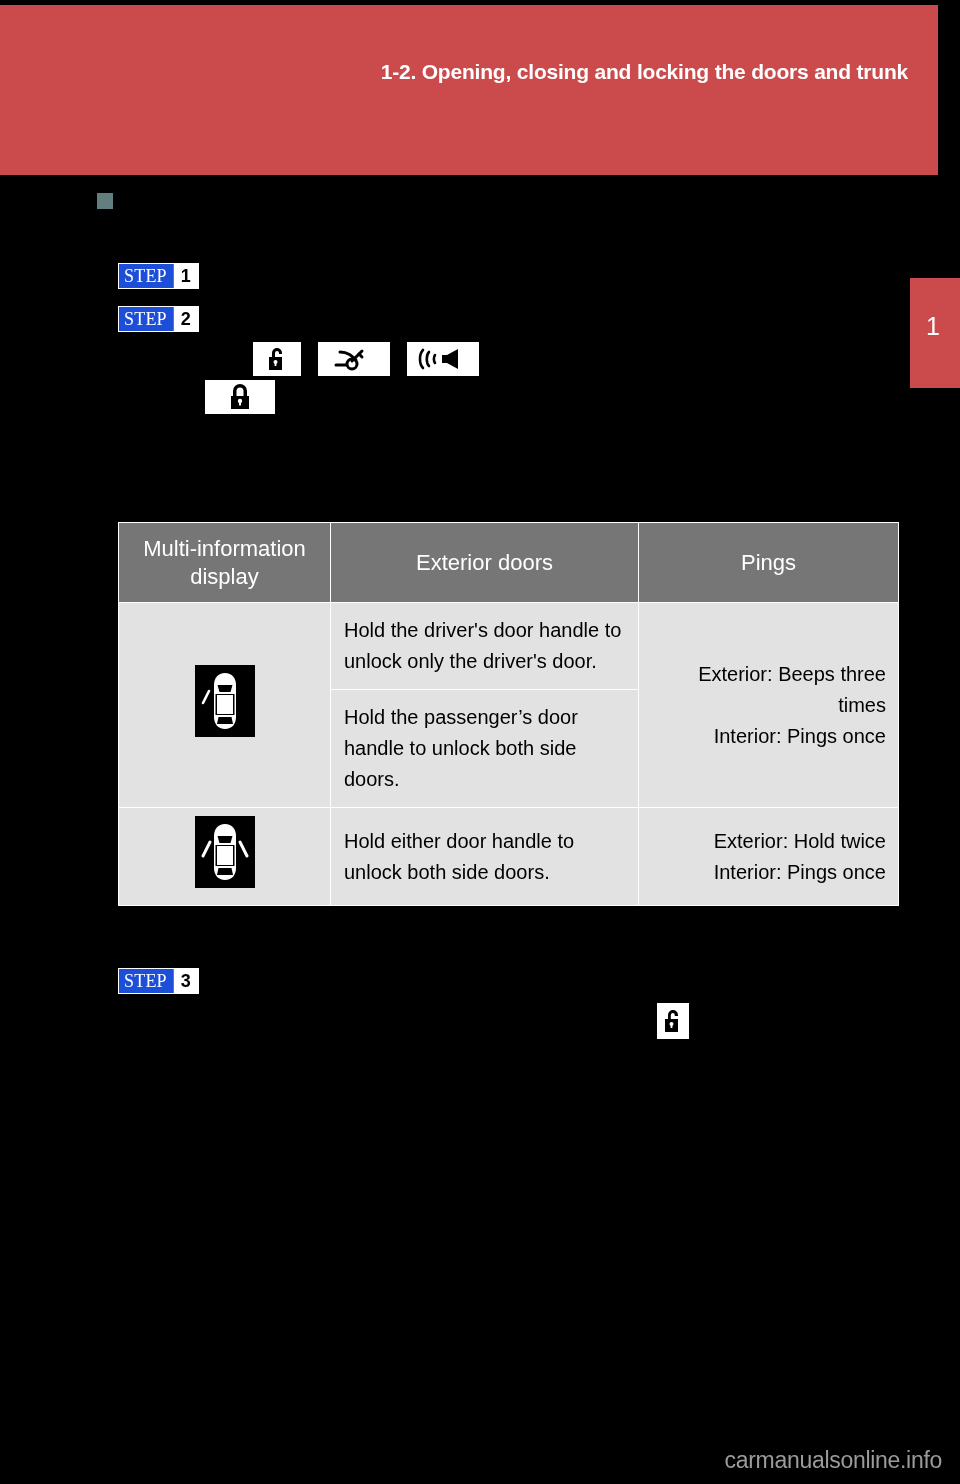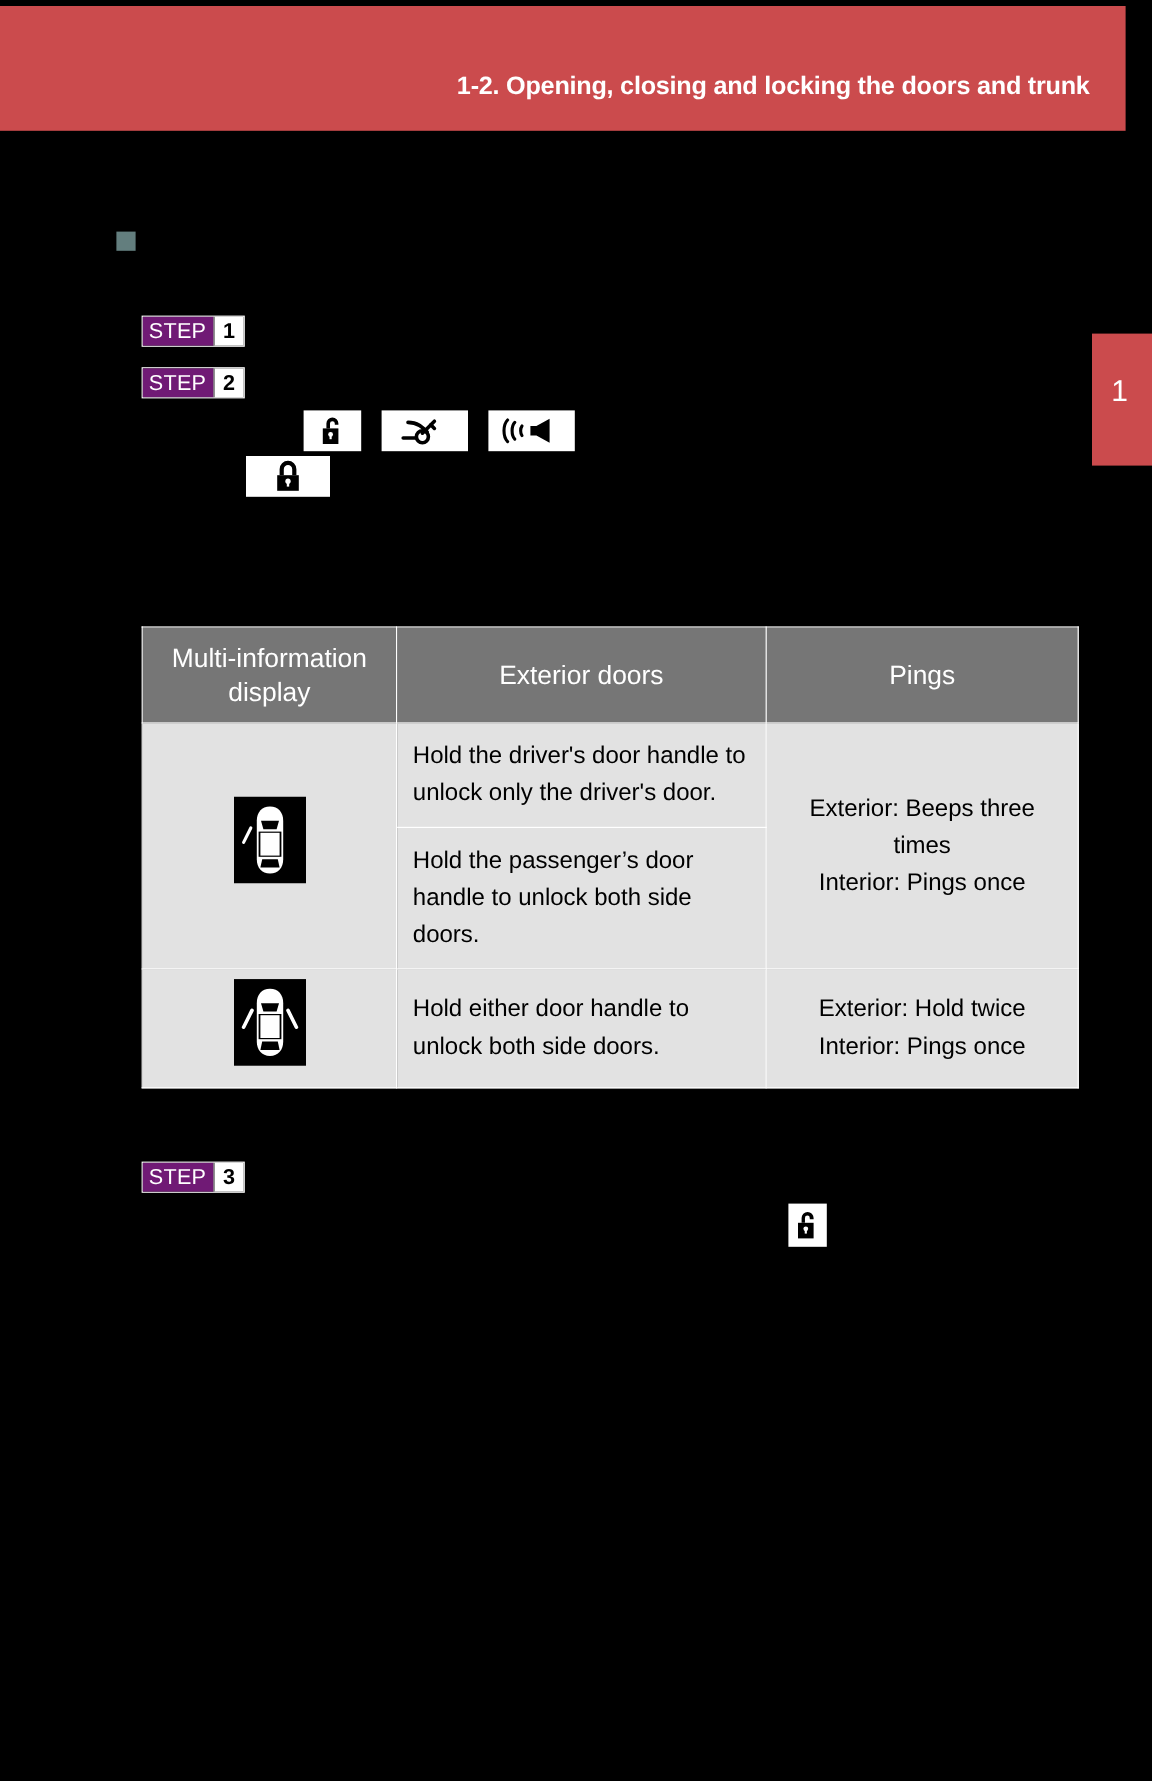--- a/index.html
+++ b/index.html
@@ -24,21 +24,21 @@
     height: 1484px;
     background: #000000;
   }
 
   
   .header-band {
     position: absolute;
     left: 0;
     top: 5px;
     width: 938px;
-    height: 104px;
+    height: 170px;
     background: #cb4b4d;
   }
   .header-title {
     position: absolute;
     right: 30px;
     top: 55px;
     color: #ffffff;
     font-size: 21px;
     font-weight: bold;
     letter-spacing: -0.2px;
@@ -77,26 +77,27 @@
   
   .step-badge {
     position: absolute;
     display: inline-flex;
     align-items: stretch;
     border: 1px solid #ffffff;
     height: 26px;
     box-sizing: border-box;
   }
   .step-badge .step-word {
-    background: #701a75;
+    background: #1d4ed8;
     color: #ffffff;
     font-size: 18px;
     line-height: 24px;
     padding: 0 6px 0 5px;
     letter-spacing: 0.2px;
+    font-family: Liberation Serif, serif;
   }
   .step-badge .step-num {
     background: #ffffff;
     color: #000000;
     font-size: 18px;
     font-weight: bold;
     line-height: 24px;
     padding: 0 7px;
     border-left: 1px solid #767676;
   }
@@ -154,21 +155,21 @@
   td.cell-icon {
     text-align: center;
     padding: 8px 4px;
   }
   td.cell-text {
     padding: 12px 13px;
     text-align: left;
   }
   td.cell-beep {
     padding: 12px 12px;
-    text-align: center;
+    text-align: right;
     vertical-align: middle;
   }
 
   .car-chip {
     display: inline-block;
     background: #000000;
     padding: 0;
     line-height: 0;
   }
 
@@ -319,14 +320,15 @@
 
   <div class="icon-chip" id="icon-unlock-2">
     <svg width="24" height="30" viewBox="0 0 24 30" aria-hidden="true">
       <path d="M7 13 V9 a5 5 0 0 1 10 0 v1 h-3.2 V9 a2 2 0 0 0 -4 0 v4 z" fill="#000000"></path>
       <rect x="4" y="13" width="13" height="13" fill="#000000"></rect>
       <circle cx="10.5" cy="18" r="2" fill="#ffffff"></circle>
       <rect x="9.6" y="18" width="1.8" height="4" fill="#ffffff"></rect>
     </svg>
   </div>
 
+  <div class="watermark">carmanualsonline.info</div>
 
 </div>
 
 </body></html>

